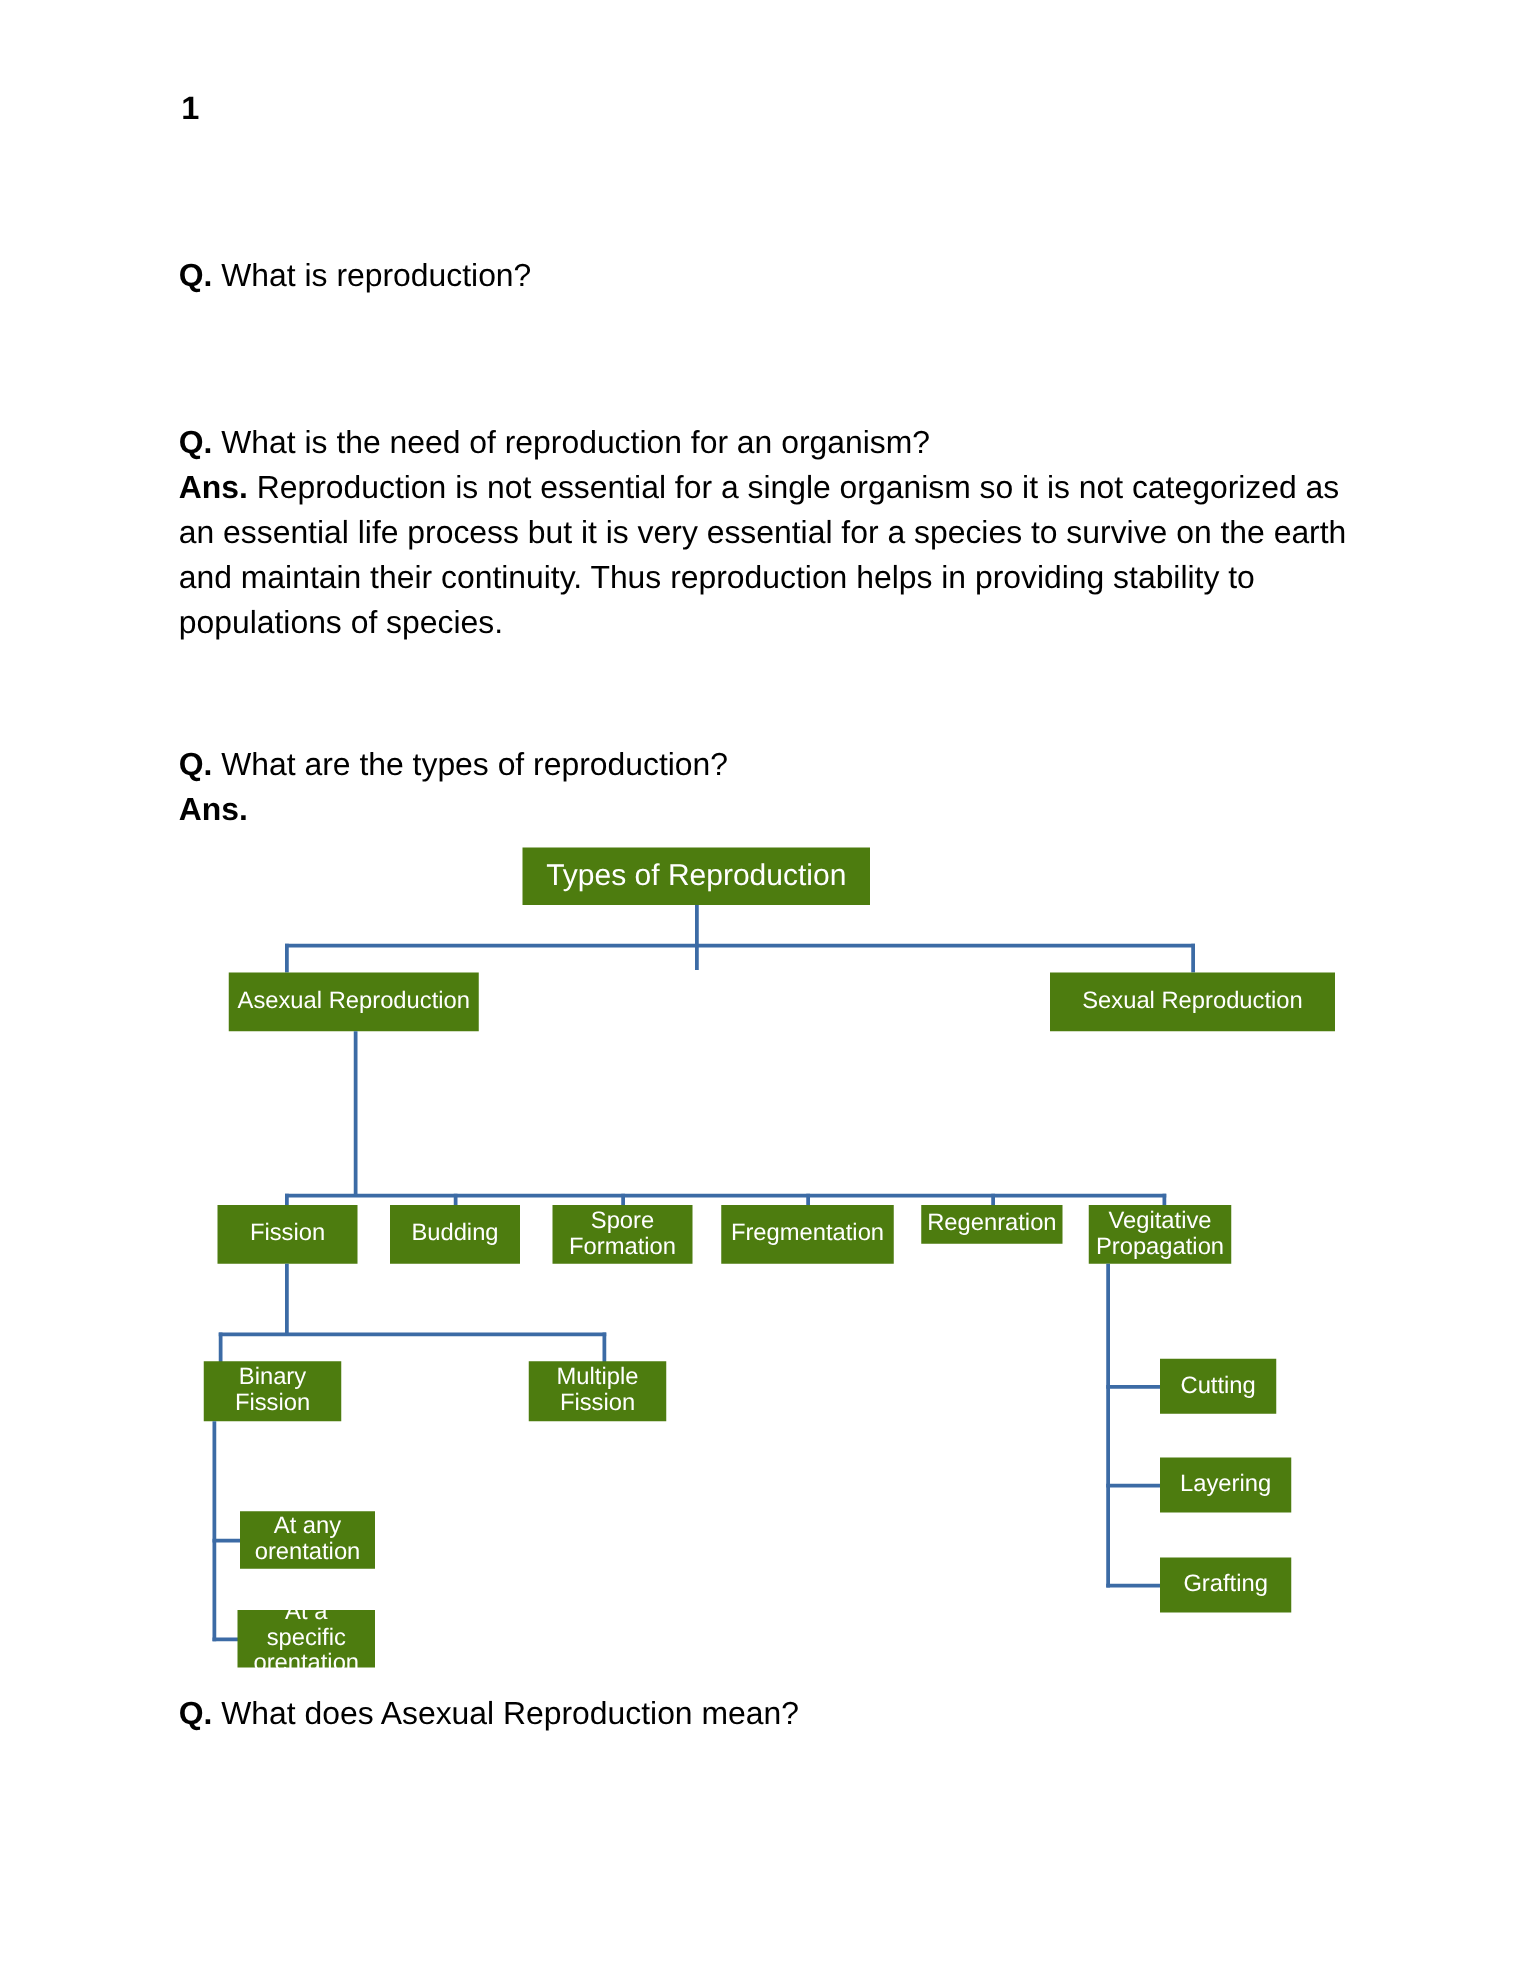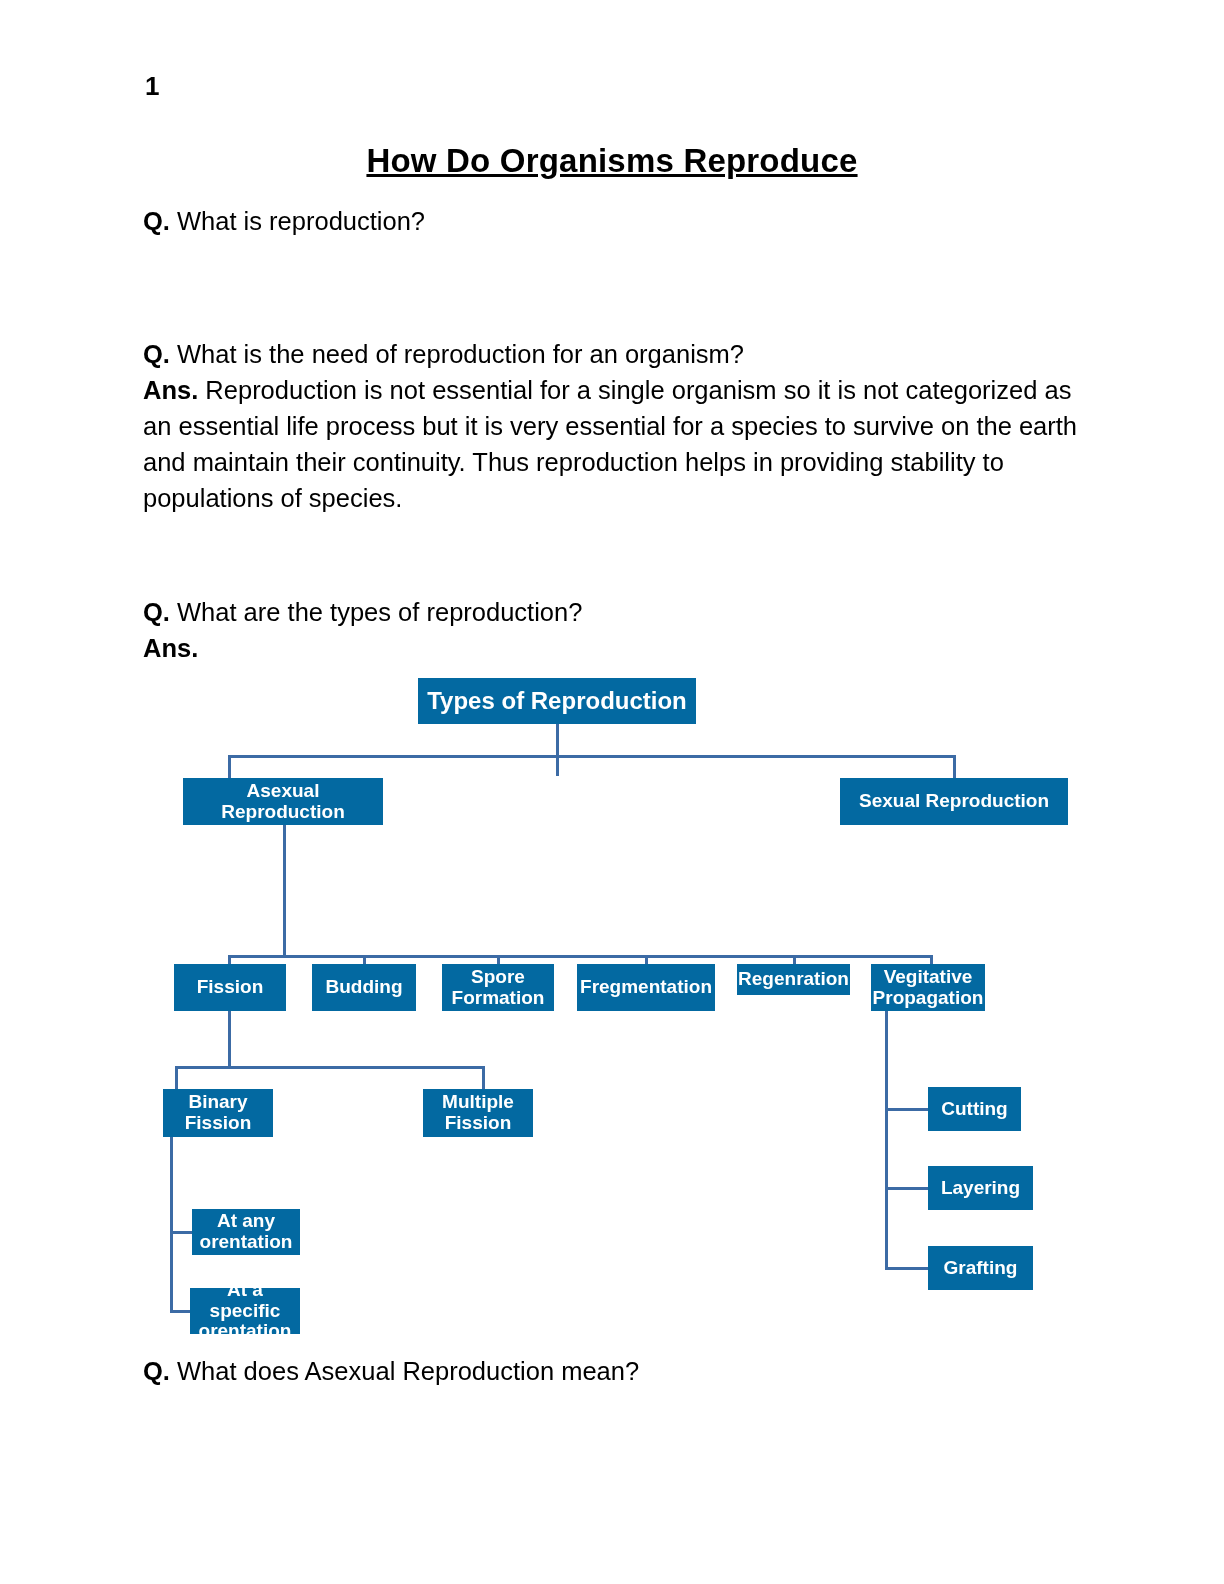--- a/index.html
+++ b/index.html
@@ -60,48 +60,46 @@
     left: 0;
     top: 0;
     width: 1224px;
     height: 1584px;
     pointer-events: none;
   }
   .chart > * { pointer-events: auto; }
 
   .node {
     position: absolute;
-    background: #0369a1;
+    background: #4d7c0f;
     color: #ffffff;
     display: flex;
     align-items: center;
     justify-content: center;
     text-align: center;
     font-family: "Liberation Sans", sans-serif;
     line-height: 1.08;
     box-sizing: border-box;
     padding: 2px 4px;
-    font-weight: bold;
   }
 
   .line {
     position: absolute;
     background: #3C6BA5;
   }
   .line.h { height: 3px; }
   .line.v { width: 3px; }
 </style>
 </head>
 <body>
 
 <div class="page">
 
   <div class="page-number">1</div>
 
-  <div class="doc-title">How Do Organisms Reproduce</div>
 
   <div class="body-block blk-1">
     <p><span class="lbl">Q.</span><span> What is reproduction?</span></p>
   </div>
 
   <div class="body-block blk-2">
     <p><span class="lbl">Q.</span><span> What is the need of reproduction for an organism?</span></p>
     <p><span class="lbl">Ans.</span><span> Reproduction is not essential for a single organism so it is not categorized as an essential life process but it is very essential for a species to survive on the earth and maintain their continuity. Thus reproduction helps in providing stability to populations of species.</span></p>
   </div>
 

